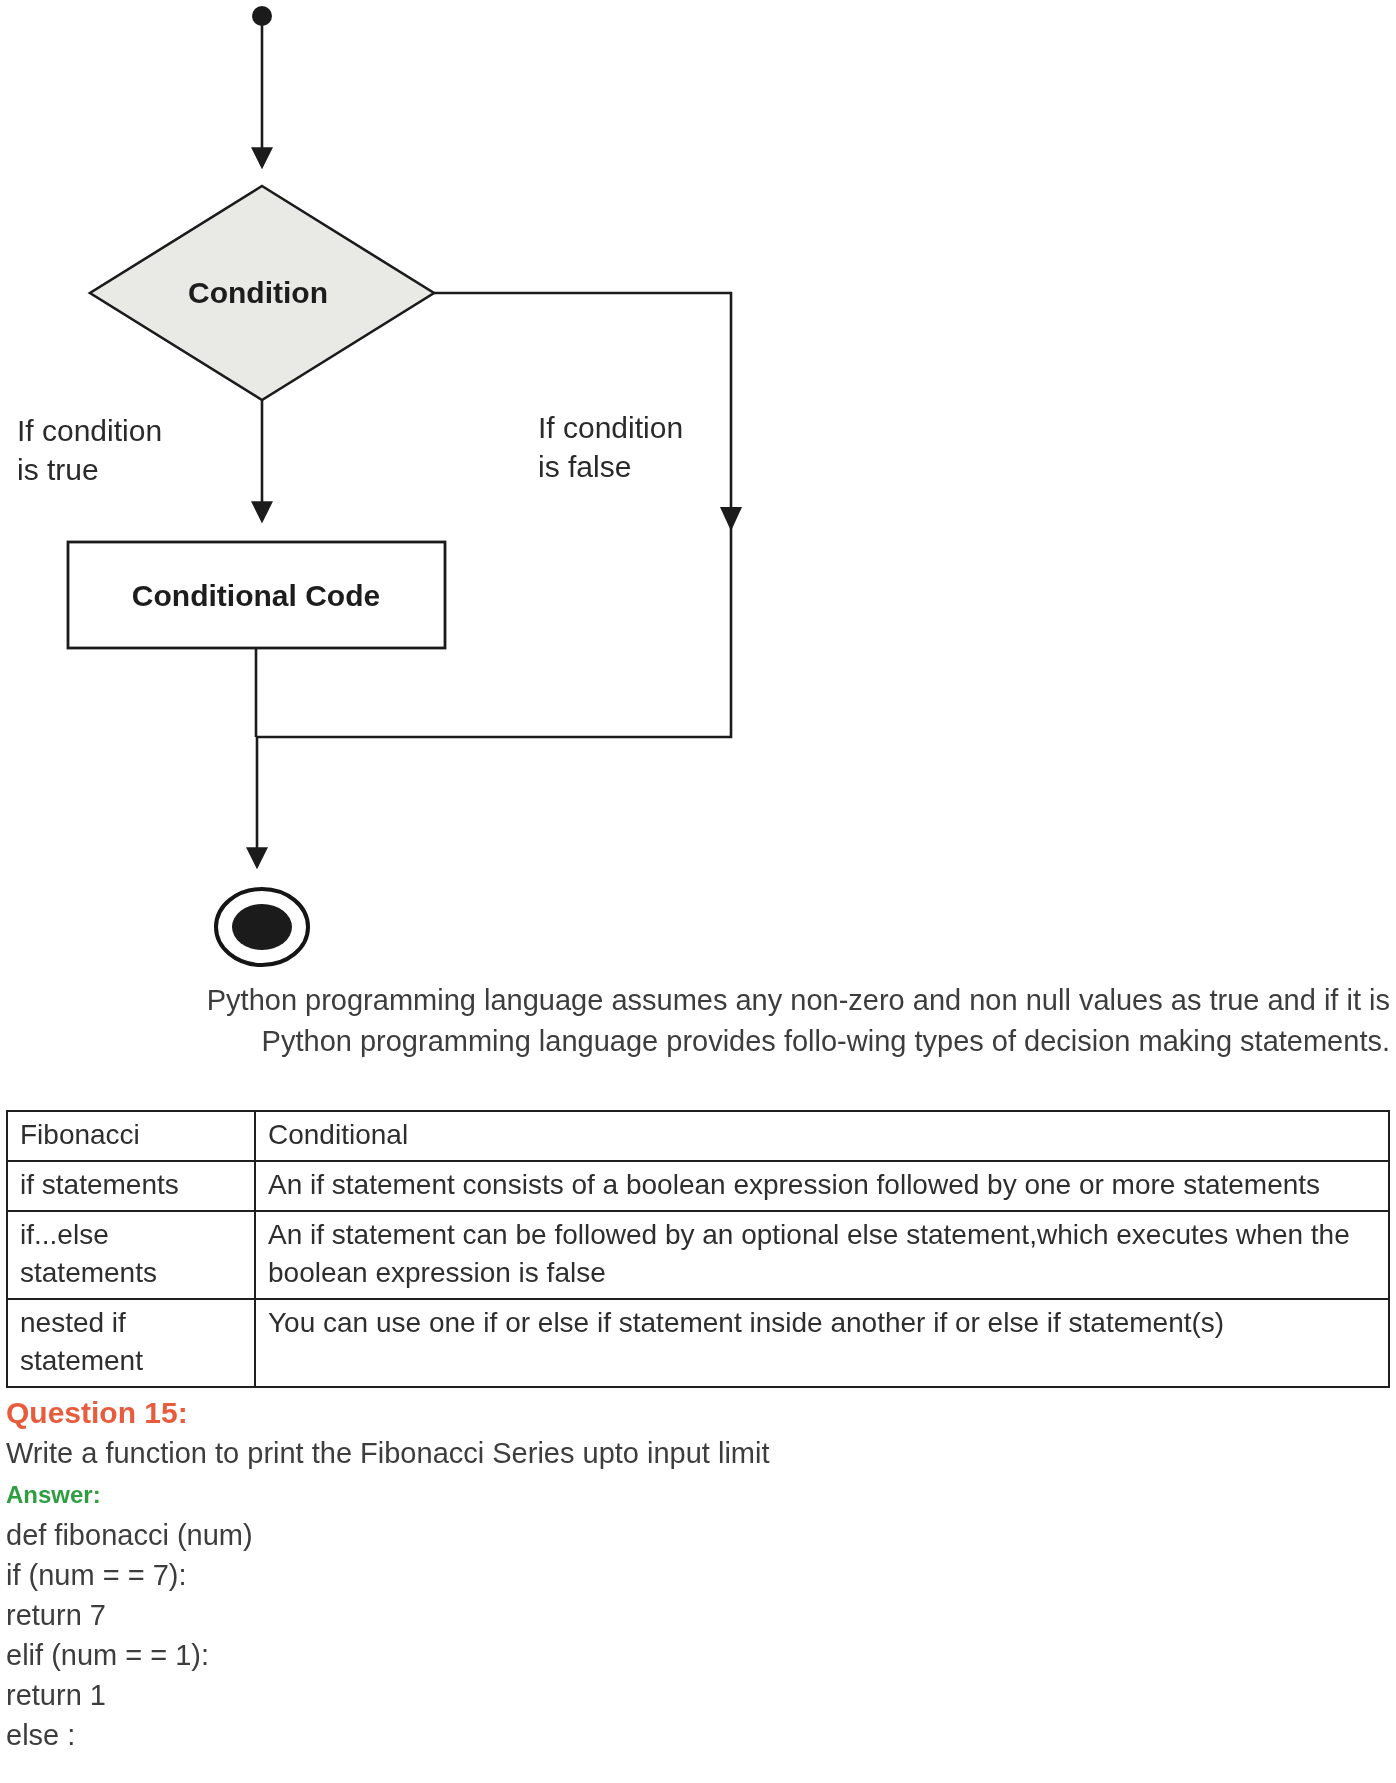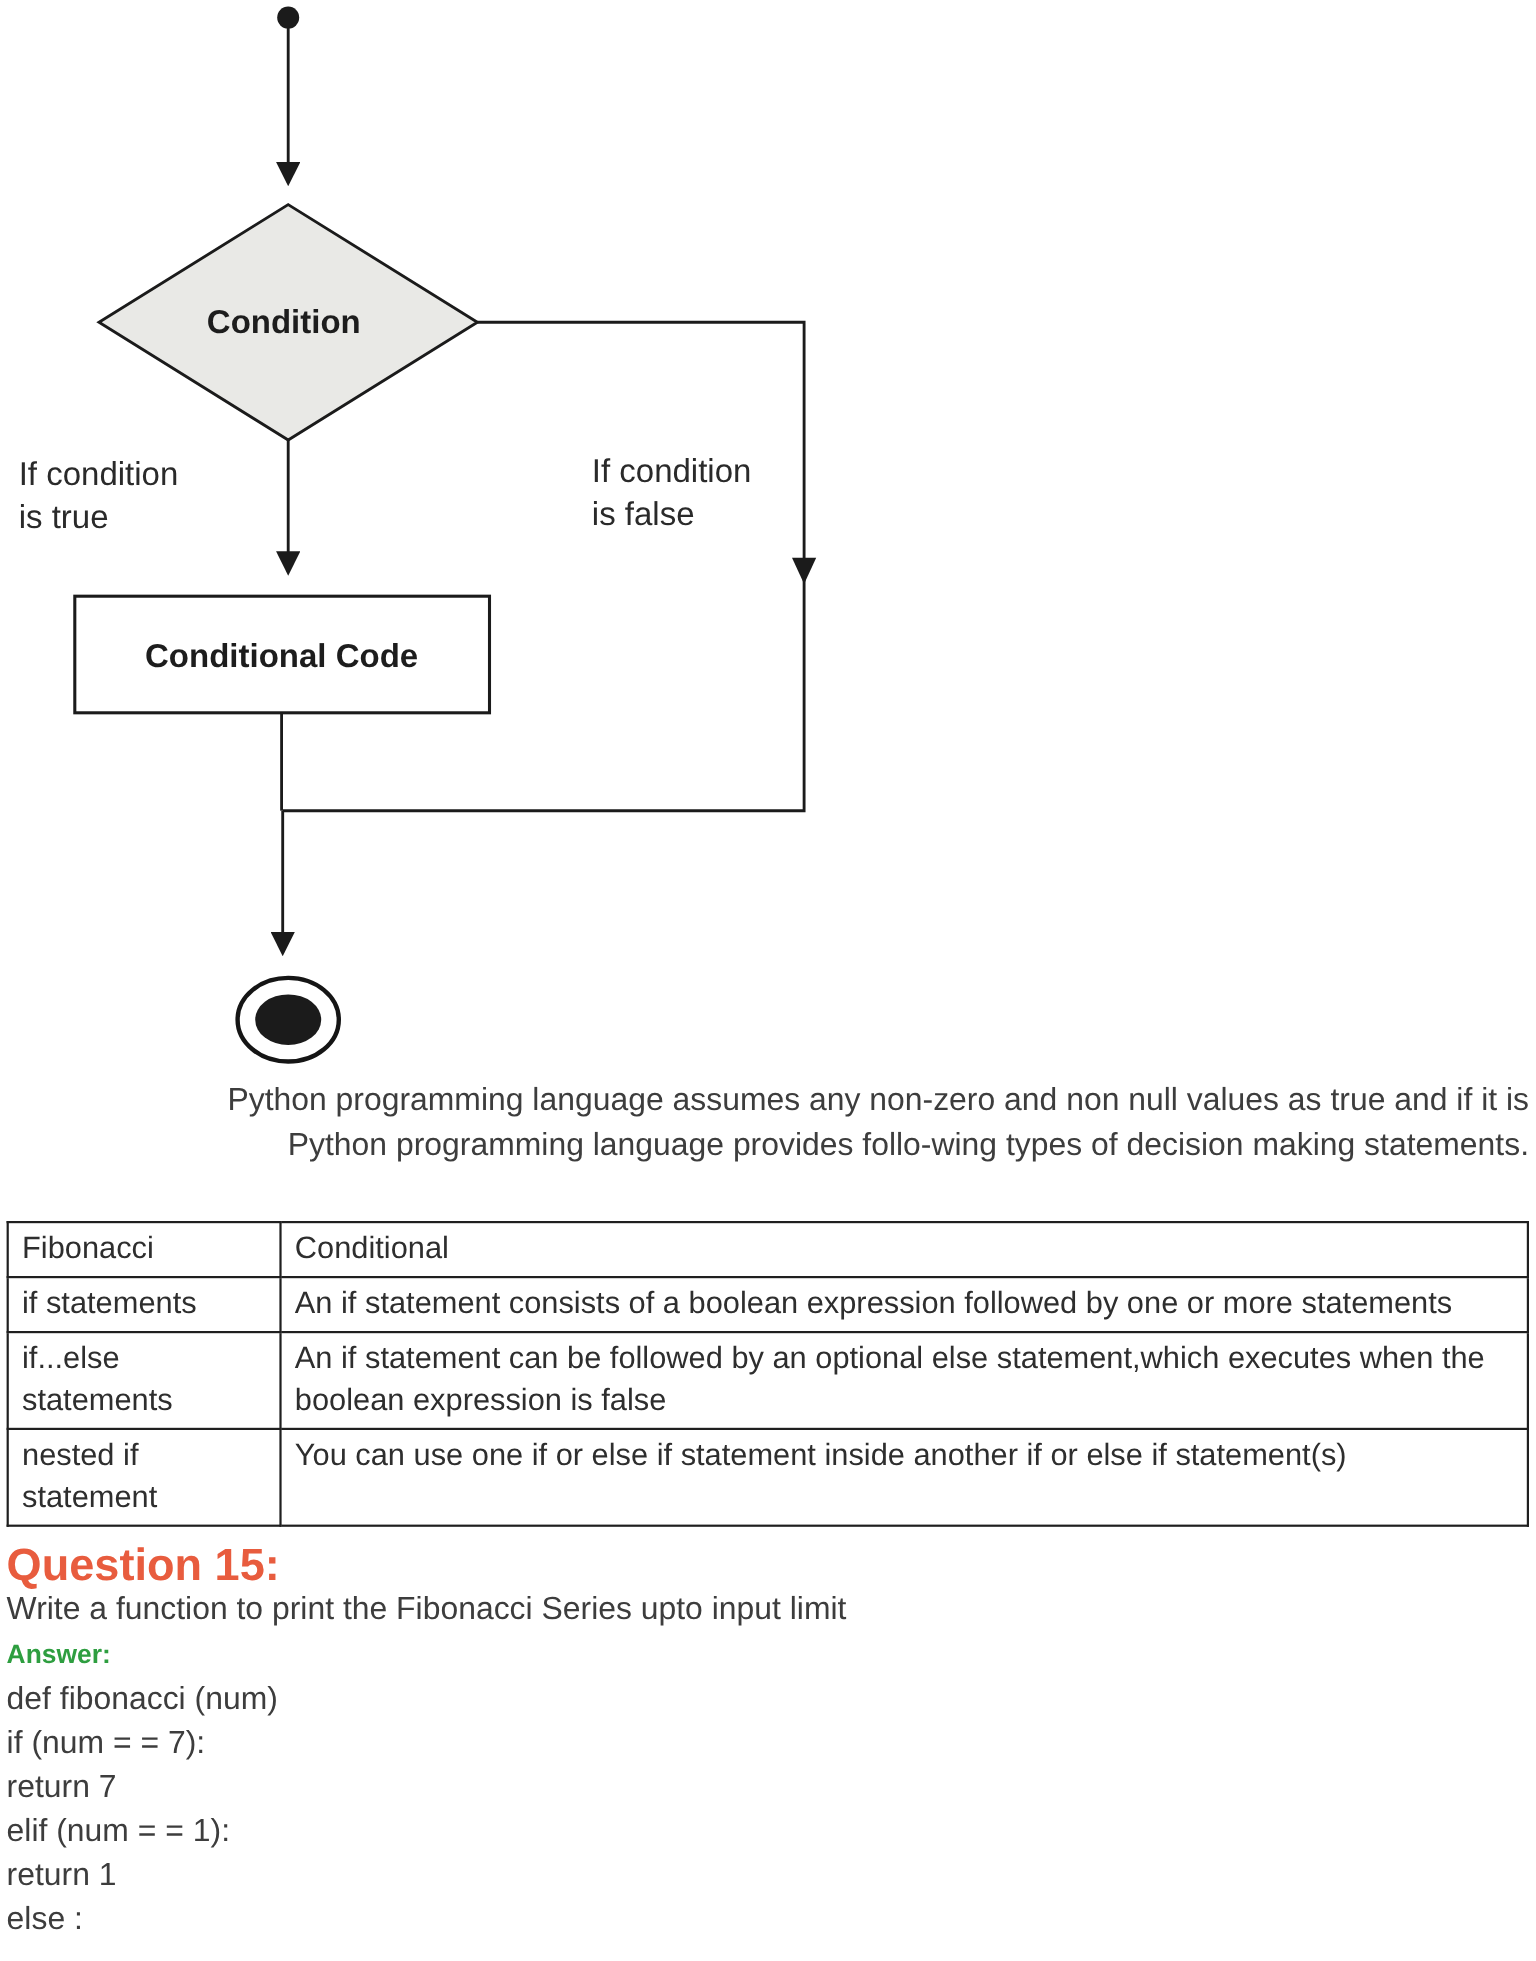--- a/index.html
+++ b/index.html
@@ -19,21 +19,21 @@
   .flow-side-label { font-family:"Liberation Sans", sans-serif; font-size:30px; fill:#2a2a2a; font-weight:500; }
 
   
   .content { position:absolute; left:6px; top:980px; width:1384px; font-size:29px; }
   .para-line { line-height:41px; white-space:nowrap;text-align:right; }
 
   .doc-table { border-collapse:collapse; width:1384px; margin-top:48px; font-size:28px; color:#2e2e2e; }
   .doc-table td { border:2px solid #1f1f1f; padding:4px 14px 6px 12px; vertical-align:top; line-height:38px; }
   .col-statement { width:248px; }
 
-  .q-label { color:#e85c3e; font-weight:700; font-size:41px; line-height:41px; margin-top:14px; }
+  .q-label { color:#e85c3e; font-weight:700; font-size:30px; line-height:41px; margin-top:4px; }
   .a-label { color:#2e9e40; font-weight:700; font-size:24px; line-height:41px; }
   .q-text  { line-height:41px; }
   .code-line { line-height:40px; }
 </style>
 </head>
 <body>
 
 <div class="page">
 
   <svg class="flowchart" width="800" height="990" viewBox="0 0 800 990">

